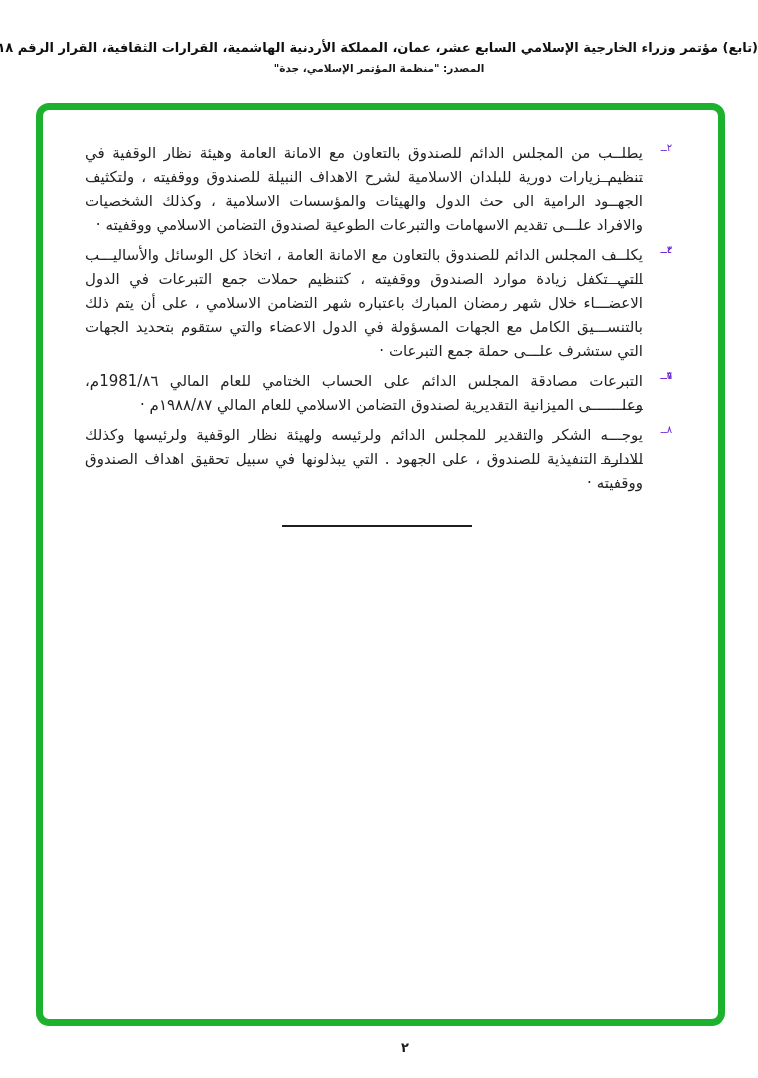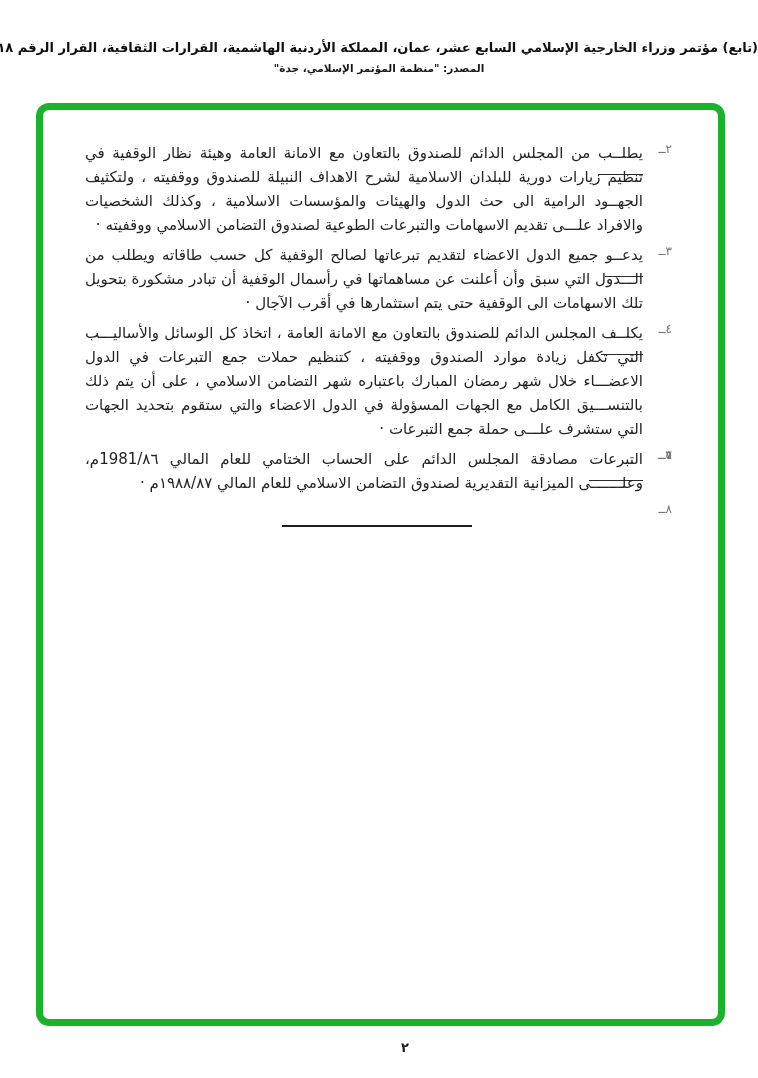--- a/index.html
+++ b/index.html
@@ -61,34 +61,34 @@
   }
   .item {
     position: relative;
     padding: 0 75px 0 42px;
     margin-bottom: 6px;
   }
   .num {
     position: absolute;
     right: 46px;
     top: 1px;
-    font-size: 12px;
-    color: #737373;
+    font-size: 10px;
+    color: #6d28d9;
     white-space: nowrap;
   }
   .txt {
     margin: 0;
     font-size: 15px;
     line-height: 24px;
     text-align: justify;
     color: #242424;
   }
   .lead {
     border-bottom: 1.5px solid #2a2a2a;
-    padding-bottom: 12px;
+    padding-bottom: 19px;
   }
   
   .divider {
     width: 190px;
     height: 2px;
     background: #1f1f1f;
     margin: 30px auto 0 auto;
     transform: translateX(-4px); 
   }
   
@@ -114,21 +114,20 @@
   <div class="green-box">
     <div class="items">
 
       <div class="item">
         <span class="num">٢ــ</span>
         <p class="txt"><span class="lead">يطلــب</span> <span>من المجلس الدائم للصندوق بالتعاون مع الامانة العامة وهيئة نظار الوقفية في تنظيم زيارات دورية للبلدان الاسلامية لشرح الاهداف النبيلة للصندوق ووقفيته ، ولتكثيف الجهــود الرامية الى حث الدول والهيئات والمؤسسات الاسلامية ، وكذلك الشخصيات والافراد علـــى تقديم الاسهامات والتبرعات الطوعية لصندوق التضامن الاسلامي ووقفيته ·</span></p>
       </div>
 
       <div class="item">
         <span class="num">٣ــ</span>
-        <p class="txt"><span class="lead">يدعــو</span> <span>جميع الدول الاعضاء لتقديم تبرعاتها لصالح الوقفية كل حسب طاقاته ويطلب من الـــدول التي سبق وأن أعلنت عن مساهماتها في رأسمال الوقفية أن تبادر مشكورة بتحويل تلك الاسهامات الى الوقفية حتى يتم استثمارها في أقرب الآجال ·</span></p>
       </div>
 
       <div class="item">
         <span class="num">٤ــ</span>
         <p class="txt"><span class="lead">يكلــف</span> <span>المجلس الدائم للصندوق بالتعاون مع الامانة العامة ، اتخاذ كل الوسائل والأساليـــب التي تكفل زيادة موارد الصندوق ووقفيته ، كتنظيم حملات جمع التبرعات في الدول الاعضـــاء خلال شهر رمضان المبارك باعتباره شهر التضامن الاسلامي ، على أن يتم ذلك بالتنســـيق الكامل مع الجهات المسؤولة في الدول الاعضاء والتي ستقوم بتحديد الجهات التي ستشرف علـــى حملة جمع التبرعات ·</span></p>
       </div>
 
       <div class="item">
         <span class="num">٥ــ</span>
       </div>
@@ -137,20 +136,21 @@
         <span class="num">٦ــ</span>
       </div>
 
       <div class="item">
         <span class="num">٧ــ</span>
         <p class="txt"><span class="lead">التبرعات</span> <span>مصادقة المجلس الدائم على الحساب الختامي للعام المالي 1981/٨٦م، وعلـــــــى الميزانية التقديرية لصندوق التضامن الاسلامي للعام المالي ١٩٨٨/٨٧م ·</span></p>
       </div>
 
       <div class="item">
         <span class="num">٨ــ</span>
+        <p class="txt"><span class="lead">يوجـــه</span> <span>الشكر والتقدير للمجلس الدائم ولرئيسه ولهيئة نظار الوقفية ولرئيسها وكذلك للادارة التنفيذية للصندوق ، على الجهود . التي يبذلونها في سبيل تحقيق اهداف الصندوق ووقفيته ·</span></p>
       </div>
 
     </div>
 
     <div class="divider"></div>
   </div>
 
   <div class="page-number">٢</div>
 
 </div>

